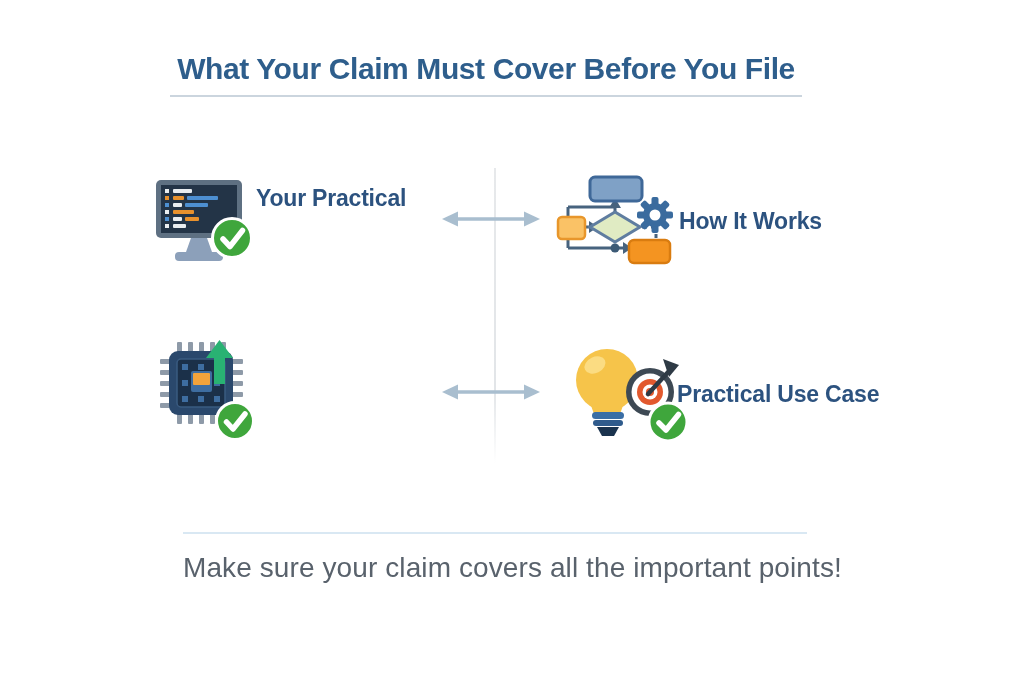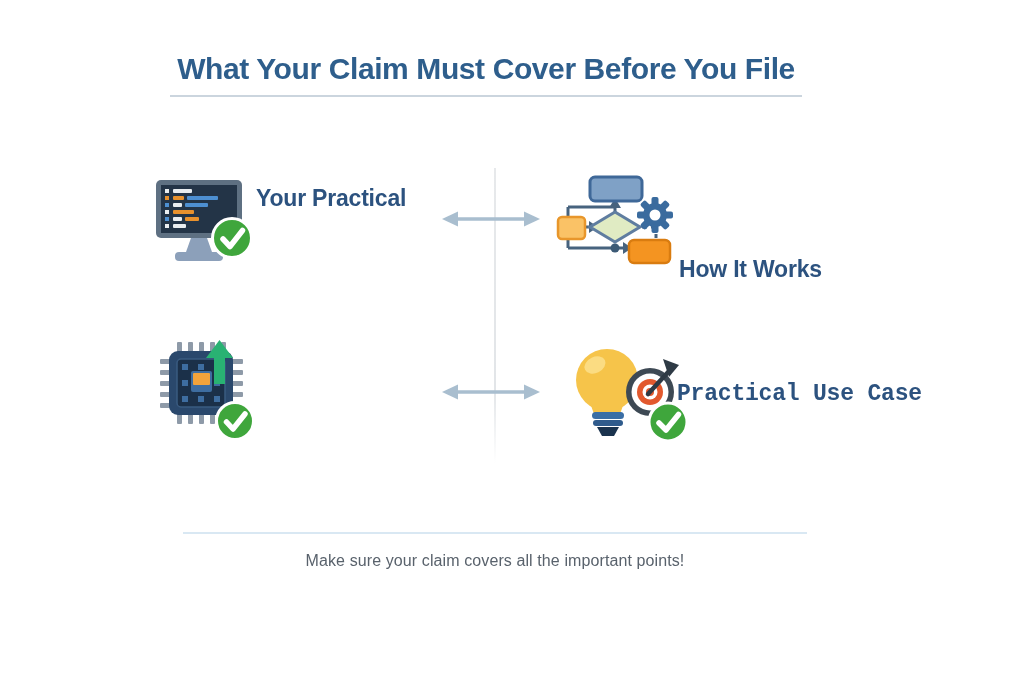--- a/index.html
+++ b/index.html
@@ -23,21 +23,21 @@
     position:absolute;font-size:23px;font-weight:bold;color:#2C527F;
     line-height:30px;letter-spacing:-0.2px;white-space:nowrap;
   }
   .icon-wrap{position:absolute;}
   .arrow-wrap{position:absolute;width:100px;height:26px;}
   .footer-divider{
     position:absolute;left:183px;top:532px;width:624px;height:2px;background:#D9E8F3;
   }
   .caption{
     position:absolute;left:183px;top:552px;width:624px;text-align:center;
-    font-size:16px;color:#59626C;letter-spacing:0.1px;white-space:nowrap;
+    font-size:28px;color:#59626C;letter-spacing:0.1px;white-space:nowrap;
   }
 </style>
 </head>
 <body>
 
 <div id="canvas">
 
   <div class="title">What Your Claim Must Cover Before You File</div>
   <div class="title-underline"></div>
 
@@ -116,21 +116,21 @@
           <rect x="-3.5" y="-18" width="7" height="10" rx="2" transform="rotate(180)"></rect>
           <rect x="-3.5" y="-18" width="7" height="10" rx="2" transform="rotate(225)"></rect>
           <rect x="-3.5" y="-18" width="7" height="10" rx="2" transform="rotate(270)"></rect>
           <rect x="-3.5" y="-18" width="7" height="10" rx="2" transform="rotate(315)"></rect>
         </g>
         <circle r="12" fill="#3A6B9E"></circle>
         <circle r="5.5" fill="#ffffff"></circle>
       </g>
     </svg>
   </div>
-  <div class="quad-label" style="left:679px;top:206px;margin-top:48px;">
+  <div class="quad-label" style="left:679px;top:206px;">
     <div>How It Works</div>
   </div>
 
   <div class="icon-wrap" style="left:158px;top:338px;">
     <svg width="100" height="104" viewBox="0 0 100 104">
 
       <g fill="#8E9AA8">
         <rect x="19" y="4" width="5" height="11" rx="1"></rect>
           <rect x="30" y="4" width="5" height="11" rx="1"></rect>
           <rect x="41" y="4" width="5" height="11" rx="1"></rect>
@@ -209,20 +209,20 @@
         <line x1="86" y1="56" x2="108" y2="32" stroke="#2E3A45" stroke-width="4.5" stroke-linecap="round"></line>
         <polygon points="101,21 117,27 107,39" fill="#2E3A45"></polygon>
       </g>
 
       <g transform="translate(106,84)">
         <circle r="19" fill="#3FA63C" stroke="#ffffff" stroke-width="3"></circle>
         <path d="M-9,1 L-2,8 L10.5,-7.5" fill="none" stroke="#ffffff" stroke-width="5.5" stroke-linecap="round" stroke-linejoin="round"></path>
       </g>
     </svg>
   </div>
-  <div class="quad-label" style="left:677px;top:379px;font-family:Liberation Mono, monospace;">
+  <div class="quad-label" style="left:677px;top:379px;">
     <div>Practical Use Case</div>
   </div>
 
   <div class="footer-divider"></div>
   <div class="caption">Make sure your claim covers all the important points!</div>
 
 </div>
 
 </body></html>

